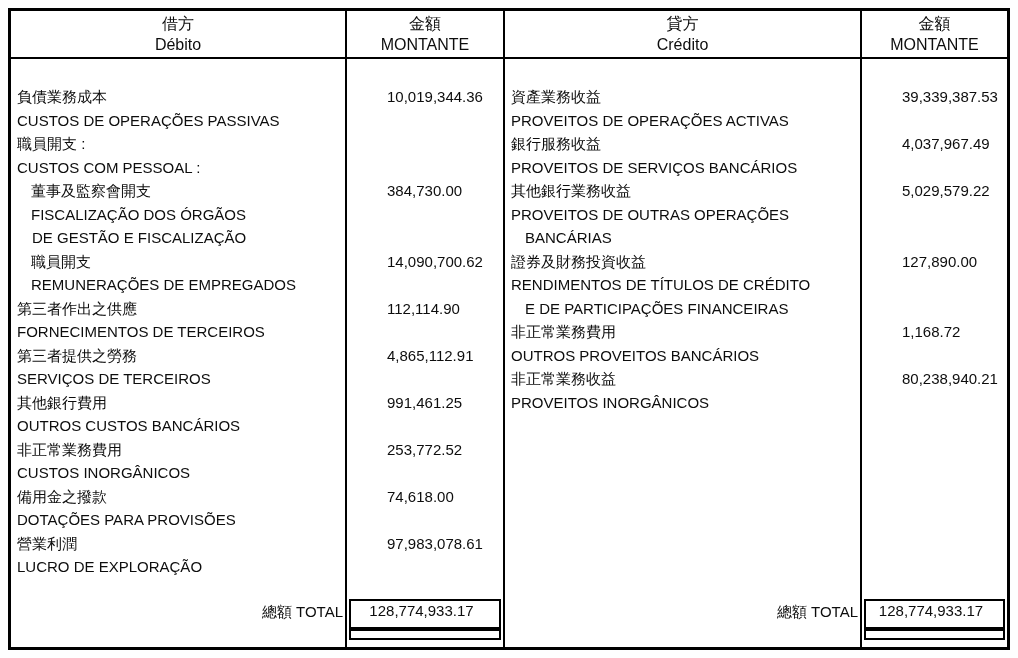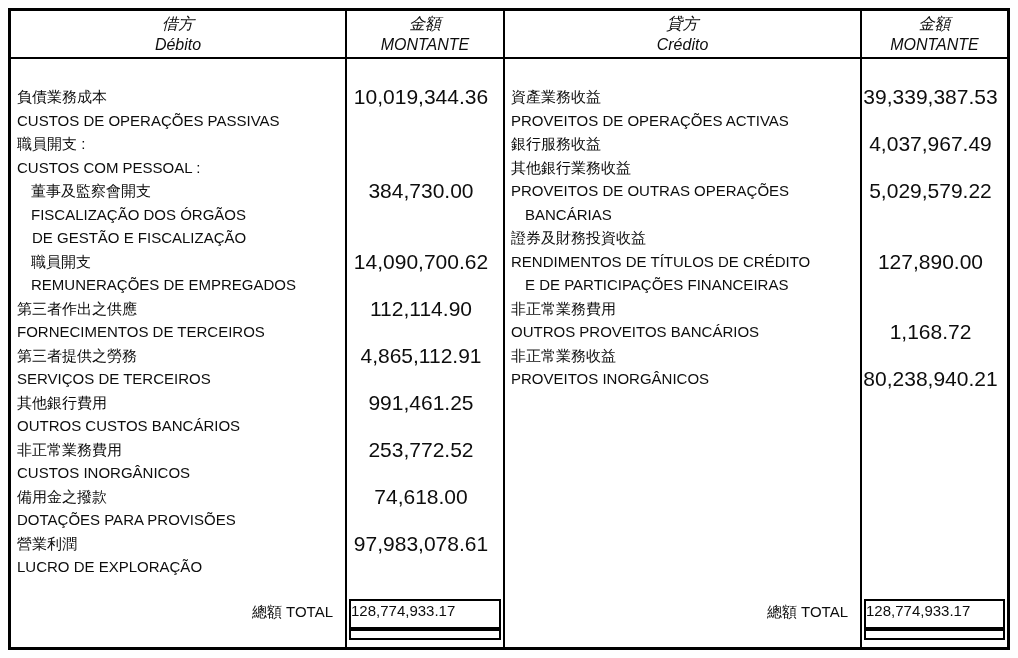--- a/index.html
+++ b/index.html
@@ -29,21 +29,20 @@
   .cols {
     display: grid;
     grid-template-columns: 336px 158px 357px 1fr;
   }
 
   
   .hdr {
     height: 48px;
     border-bottom: 2px solid #000;
     flex: 0 0 auto;
-    font-style: italic;
   }
   .hdr-cell {
     text-align: center;
     padding-top: 2px;
     font-size: 16px;
     line-height: 21px;
   }
   .hdr-cell.rule, .col.rule { border-right: 2px solid #000; }
 
   
@@ -67,41 +66,42 @@
   .line {
     height: 23.5px;
     line-height: 23.5px;
     font-size: 15px;
     padding-left: 6px;
     white-space: nowrap;
   }
   .line.amt {
     padding-left: 0;
     padding-right: 8px;
-    text-align: center;
-    font-size: 21px;
+    text-align: left;
+    font-size: 15px;
+    margin-left: 40px;
   }
   .line.ind1 { padding-left: 20px; }
   .line.ind2 { padding-left: 21px; }
 
   
   .total-line { height: 26px; flex: 0 0 auto; }
   .total-label {
     line-height: 26px;
     text-align: right;
-    padding-right: 12px;
+    padding-right: 2px;
     font-size: 15px;
     white-space: nowrap;
   }
   .boxwrap { padding: 0 2px; }
   .total-box {
     height: 30px;
     border: 2px solid #000;
     line-height: 20px;
-    text-align: left;
+    text-align: center;
     padding-right: 7px;
     font-size: 15px;
     white-space: nowrap;
   }
   .post { height: 22px; flex: 0 0 auto; }
   .empty-box {
     height: 11px;
     margin: 4px 2px 0 2px;
     border: 2px solid #000;
   }
@@ -191,20 +191,21 @@
         <div class="post">
           <div class="empty-box"></div>
         </div>
       </div>
 
       <div class="col rule">
         <div class="lines">
             <div class="line">資產業務收益</div>
             <div class="line">PROVEITOS DE OPERAÇÕES ACTIVAS</div>
             <div class="line">銀行服務收益</div>
+            <div class="line">PROVEITOS DE SERVIÇOS BANCÁRIOS</div>
             <div class="line">其他銀行業務收益</div>
             <div class="line">PROVEITOS DE OUTRAS OPERAÇÕES</div>
             <div class="line ind1">BANCÁRIAS</div>
             <div class="line">證券及財務投資收益</div>
             <div class="line">RENDIMENTOS DE TÍTULOS DE CRÉDITO</div>
             <div class="line ind1">E DE PARTICIPAÇÕES FINANCEIRAS</div>
             <div class="line">非正常業務費用</div>
             <div class="line">OUTROS PROVEITOS BANCÁRIOS</div>
             <div class="line">非正常業務收益</div>
             <div class="line">PROVEITOS INORGÂNICOS</div>

